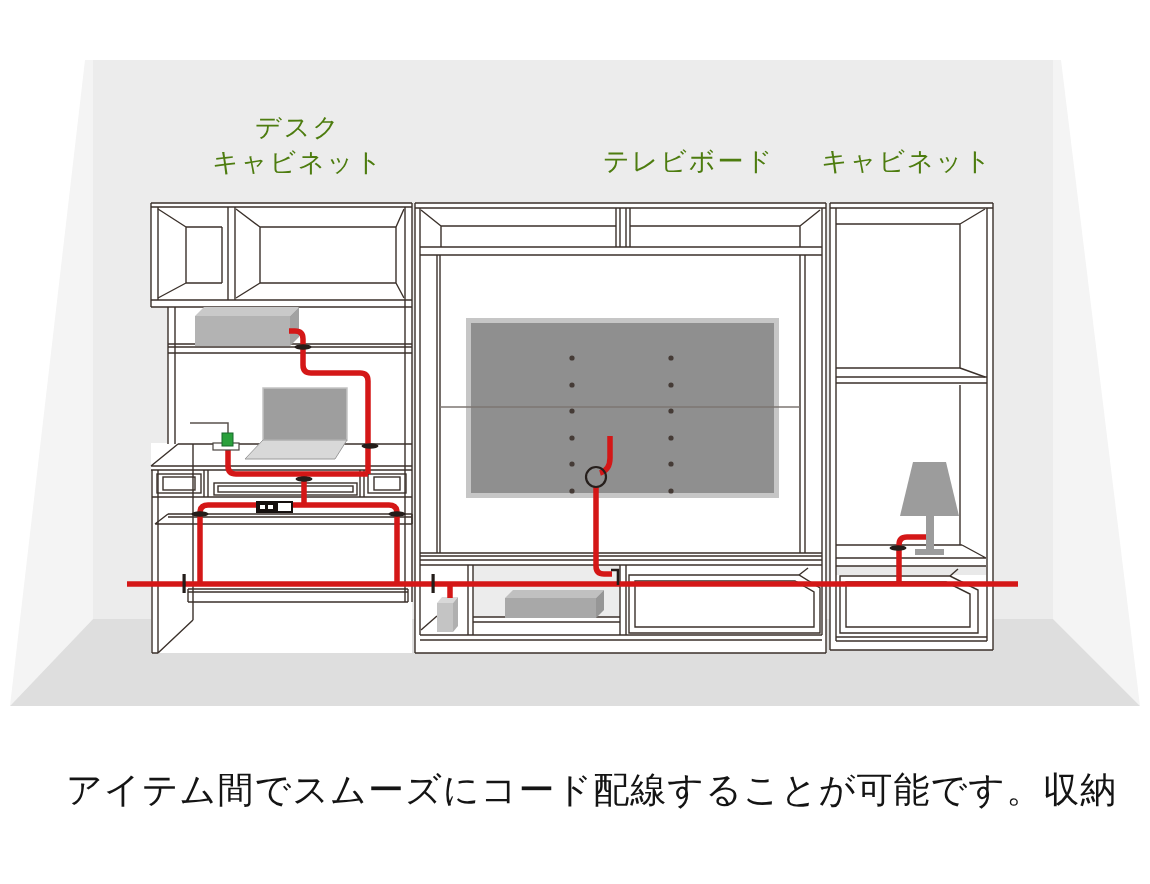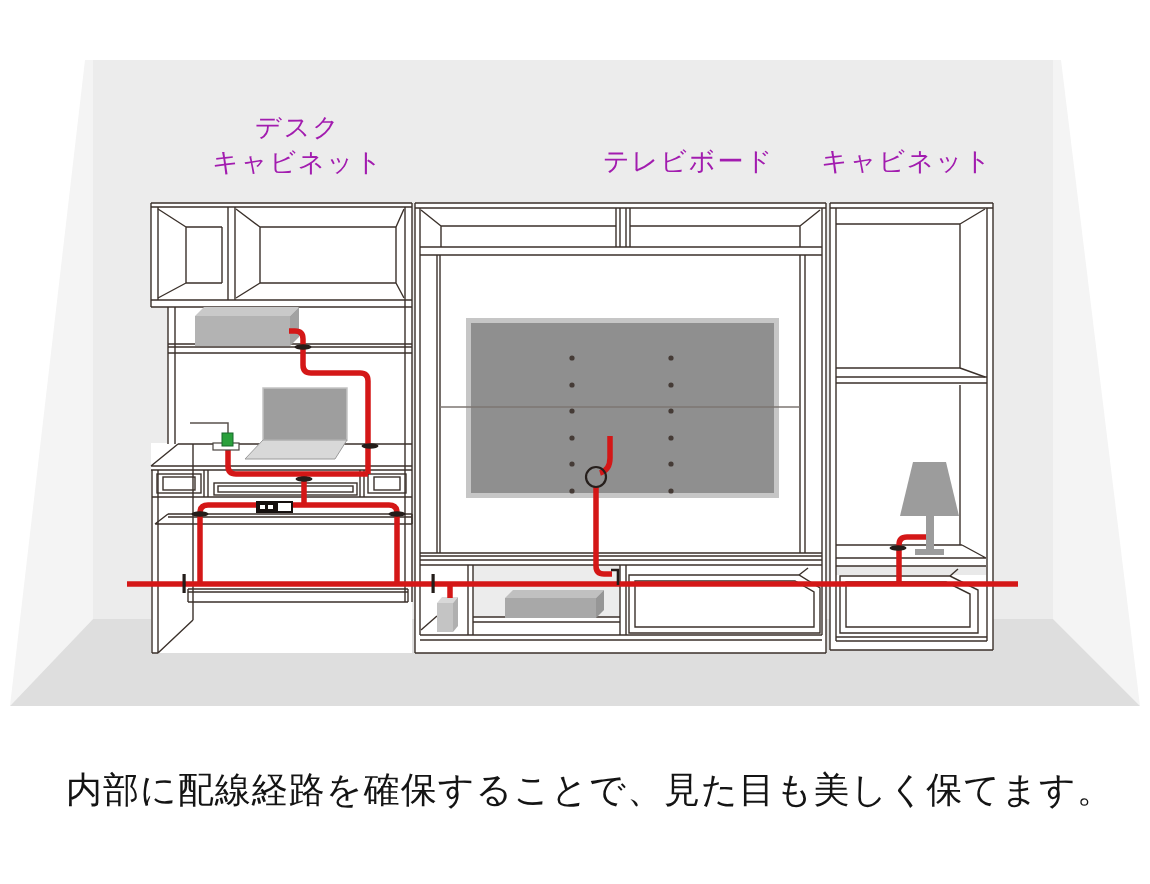--- a/index.html
+++ b/index.html
@@ -1,19 +1,19 @@
 <!DOCTYPE html>
 <html style="--cable: #d41717; --line: #3b312b; --wall: #ececec; --side-wall: #f4f4f4; --floor: #dedede; --tv-screen: #8f8f8f; --tv-frame: #c6c6c6; --object-gray: #a8a8a8; --hardware: #241d1a; --connector-green: #2aa03c;"><head>
 <meta charset="utf-8">
 <style>
   html,body{margin:0;padding:0;background:#ffffff;}
   .stage{position:relative;width:1150px;height:884px;background:#ffffff;overflow:hidden;
          font-family:"Liberation Sans","DejaVu Sans",sans-serif;}
   .stage svg{position:absolute;left:0;top:0;}
-  .unit-label{position:absolute;text-align:center;color:#a21caf;font-size:26px;
+  .unit-label{position:absolute;text-align:center;color:#4d7c0f;font-size:26px;
               line-height:35px;letter-spacing:2px;font-weight:500;}
   .unit-label span{display:block;}
   .caption{position:absolute;left:66px;top:764px;width:1040px;color:#141414;
            font-size:36px;line-height:51px;letter-spacing:1px;}
   .caption span{display:block;white-space:nowrap;}
   
   .ln{stroke:var(--line,#3b312b);stroke-width:1.4;fill:none;stroke-linecap:butt;}
   .cable{stroke:var(--cable,#d41717);stroke-width:5.5;fill:none;stroke-linejoin:round;}
   .dark{fill:var(--hardware,#241d1a);}
 </style>
@@ -182,16 +182,16 @@
     <span>キャビネット</span>
   </div>
   <div class="unit-label" style="left:474px;top:144px;width:300px;text-align:right;">
     <span>テレビボード</span>
   </div>
   <div class="unit-label" style="left:757px;top:144px;width:300px;">
     <span>キャビネット</span>
   </div>
 
   <div class="caption">
-    <span>内部に配線経路を確保することで、見た目も美しく保てます。</span>
+    <span>アイテム間でスムーズにコード配線することが可能です。収納</span>
   </div>
 
 </div>
 
 </body></html>

